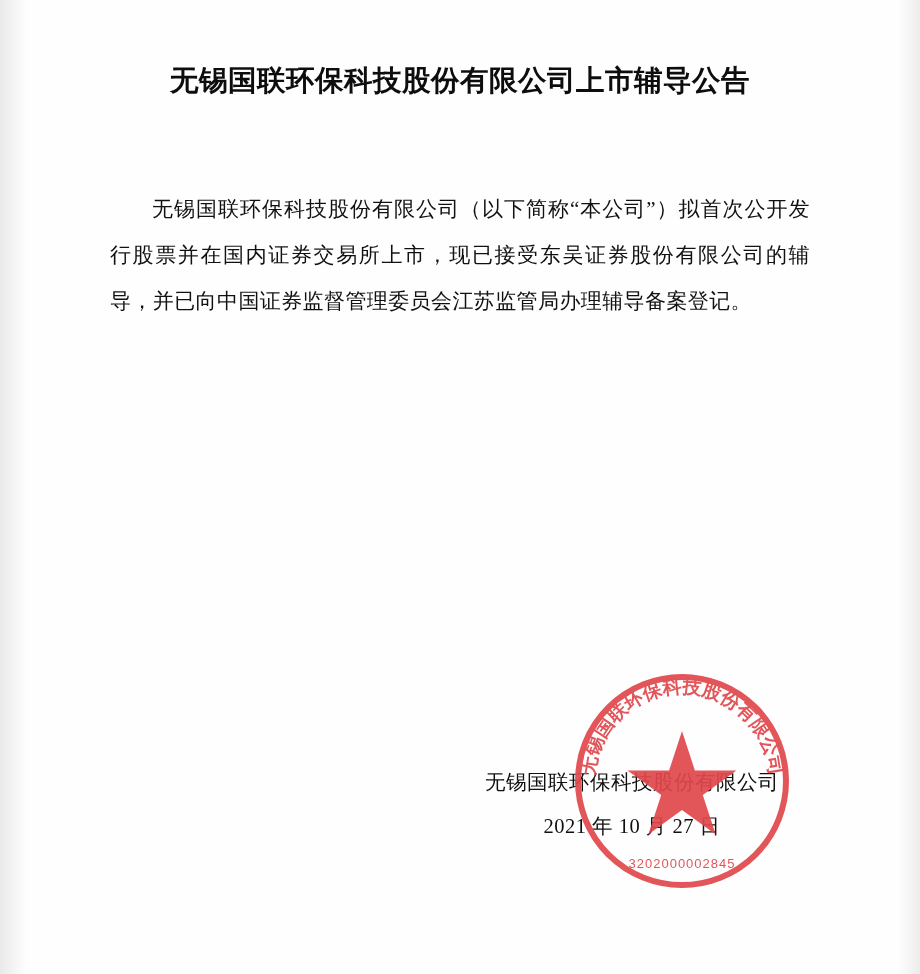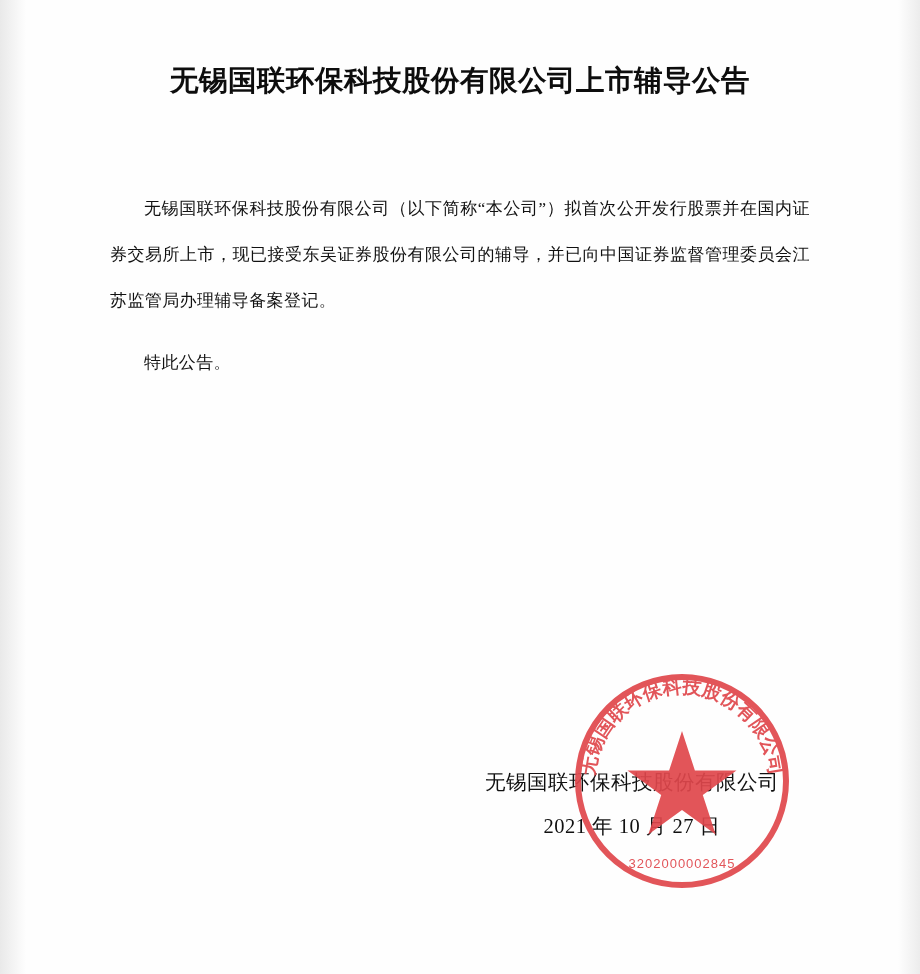--- a/index.html
+++ b/index.html
@@ -55,21 +55,21 @@
   }
 
   .body-copy {
     margin: 0 auto;
     padding-top: 86px;
     width: 700px;
   }
 
   p.para {
     margin: 0 0 16px 0;
-    font-size: 17px;
+    font-size: 21px;
     line-height: 46px;
     text-align: justify;
     text-indent: 2em;
     letter-spacing: 0.4px;
     color: #111111;
   }
 
   p.para.tight {
     margin-bottom: 10px;
   }
@@ -124,21 +124,20 @@
 </style>
 </head>
 <body>
 
 <div class="page">
 
   <h1 class="doc-title">无锡国联环保科技股份有限公司上市辅导公告</h1>
 
   <div class="body-copy">
     <p class="para">无锡国联环保科技股份有限公司（以下简称“本公司”）拟首次公开发行股票并在国内证券交易所上市，现已接受东吴证券股份有限公司的辅导，并已向中国证券监督管理委员会江苏监管局办理辅导备案登记。</p>
-    <p class="para tight">特此公告。</p>
   </div>
 
   <div class="signature-block">
     <div class="sign-company">无锡国联环保科技股份有限公司</div>
     <div class="sign-date">2021 年 10 月 27 日</div>
   </div>
 
   <div class="seal">
     <svg width="232" height="232" viewBox="0 0 232 232" xmlns="http://www.w3.org/2000/svg">
       <defs>

